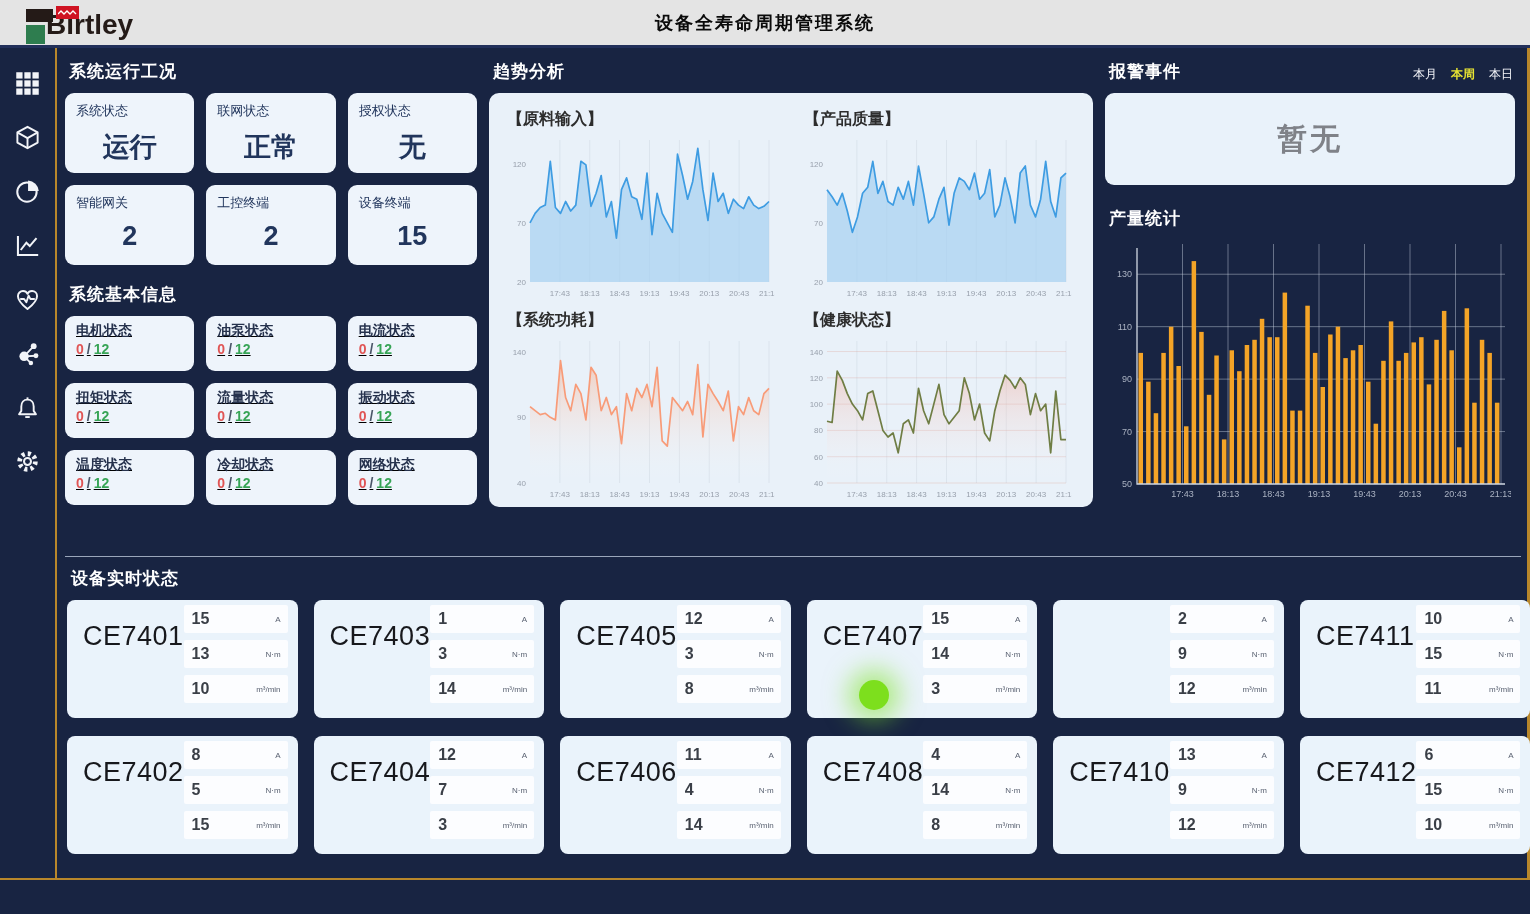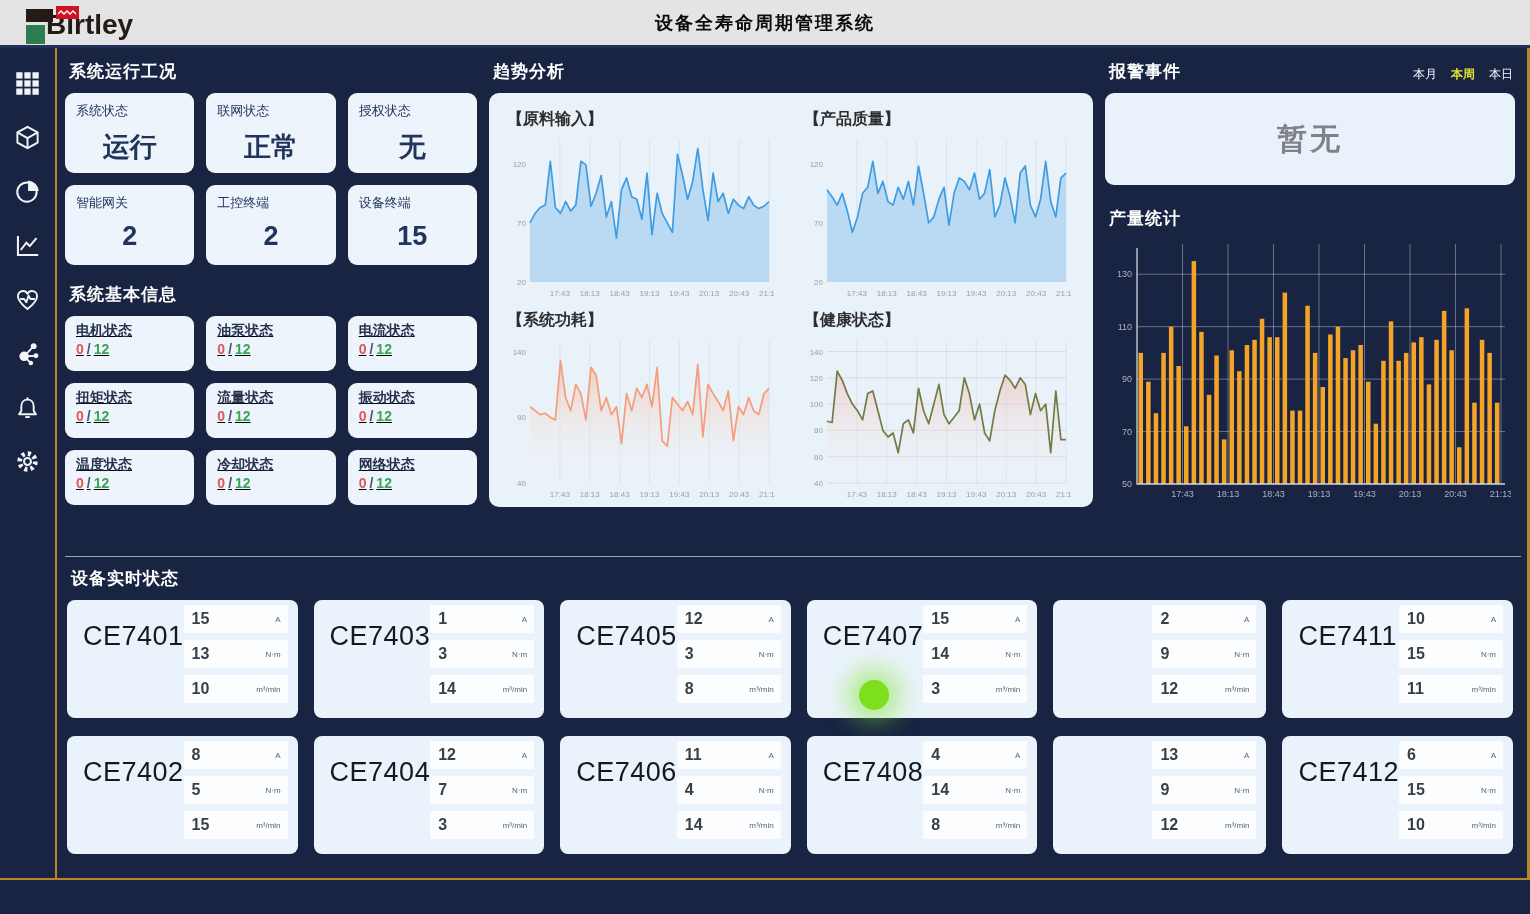--- a/index.html
+++ b/index.html
@@ -636,20 +636,21 @@
                   <span class="m-val">14</span>
                   <span class="m-unit">N·m</span>
                 </div>
                 <div class="metric">
                   <span class="m-val">8</span>
                   <span class="m-unit">m³/min</span>
                 </div>
               </div>
             </div>
             <div class="dev-card">
+              <div class="dev-name">CE7410</div>
               <div class="dev-metrics">
                 <div class="metric">
                   <span class="m-val">13</span>
                   <span class="m-unit">A</span>
                 </div>
                 <div class="metric">
                   <span class="m-val">9</span>
                   <span class="m-unit">N·m</span>
                 </div>
                 <div class="metric">

